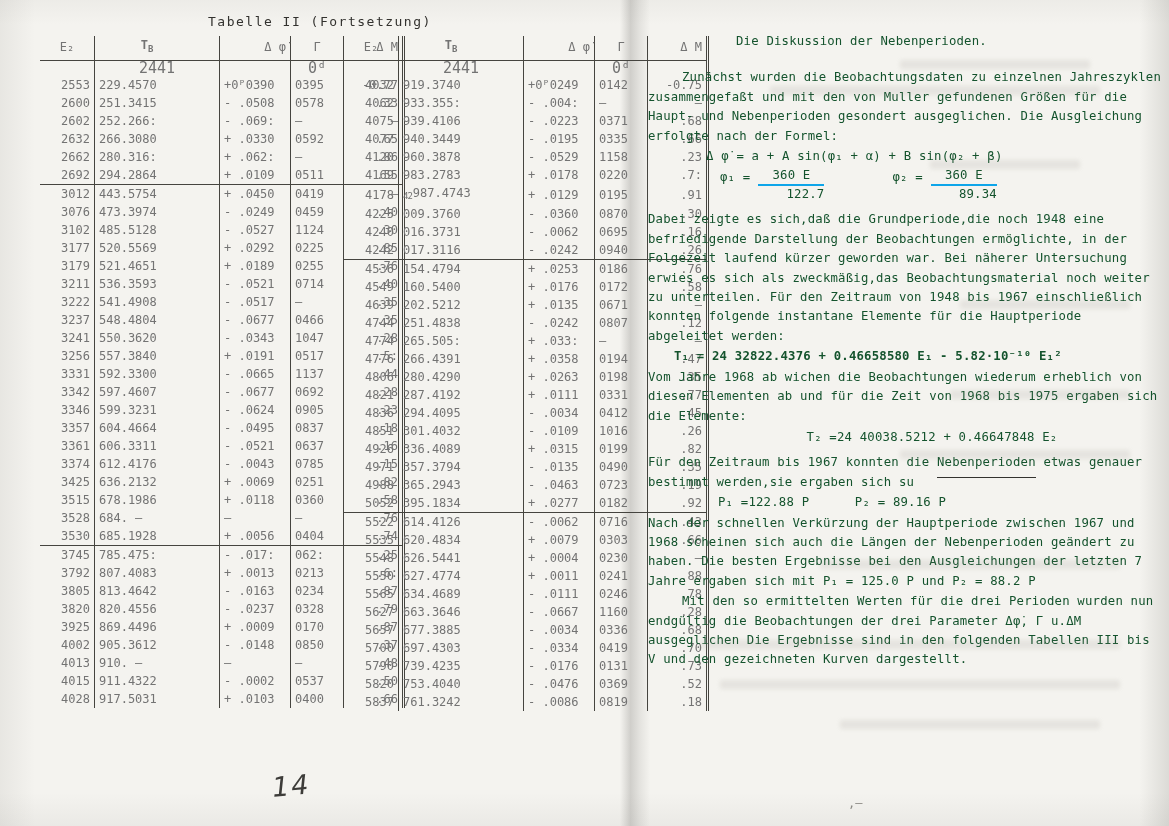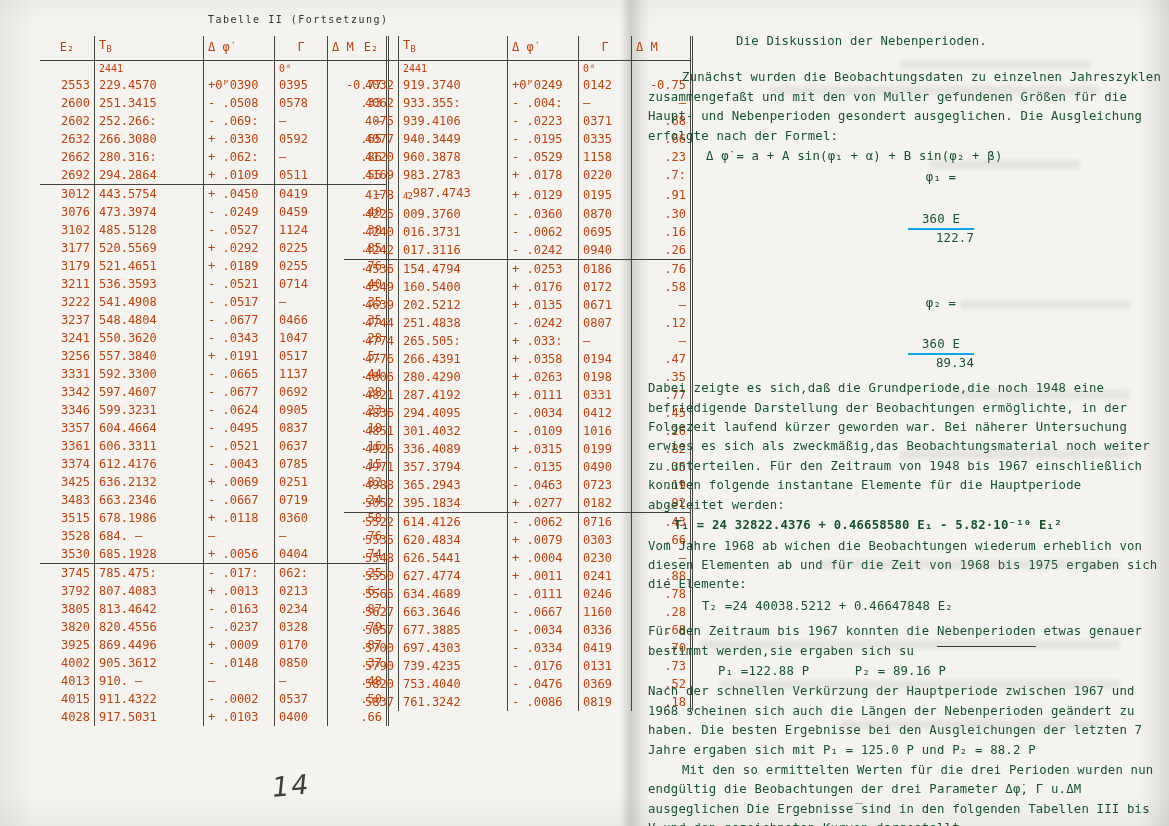--- a/index.html
+++ b/index.html
@@ -14,60 +14,60 @@
     background:
       linear-gradient(90deg, rgba(120,118,112,.10) 0, rgba(0,0,0,0) 3%),
       linear-gradient(270deg, rgba(110,108,102,.18) 0, rgba(0,0,0,0) 2.5%),
       linear-gradient(0deg, rgba(120,118,112,.08) 0, rgba(0,0,0,0) 4%),
       linear-gradient(180deg, rgba(120,118,112,.06) 0, rgba(0,0,0,0) 3%);
   }
   
   .gutter{position:absolute;left:620px;top:0;width:30px;height:826px;pointer-events:none;
     background:linear-gradient(90deg, rgba(0,0,0,0) 0%, rgba(80,78,74,.22) 35%, rgba(80,78,74,.10) 65%, rgba(0,0,0,0) 100%);}
 
-  .table-title{position:absolute;left:208px;top:14px;font-size:10px;letter-spacing:1.5px;color:#33322f;}
+  .table-title{position:absolute;left:208px;top:14px;font-size:13px;letter-spacing:1.5px;color:#33322f;}
 
   table.datatable{position:absolute;top:36px;border-collapse:collapse;border-right:3px double #45443f;
-    font-size:12px;color:#c2410c;}
+    font-size:12px;color:#737373;}
   #table-left{left:40px;}
   #table-right{left:344px;}
   .datatable th,.datatable td{padding:0 4px;height:18px;line-height:18px;white-space:pre;font-weight:normal;}
   .datatable th{border-bottom:1px solid #45443f;font-size:12px;padding-bottom:2px;}
   .c-e {width:46px;text-align:right;}
   .c-tb{width:96px;text-align:left;border-left:1px solid #45443f;padding-left:8px;}
   .c-dp{width:62px;text-align:left;border-left:1px solid #45443f;}
   .c-g {width:44px;text-align:left;border-left:1px solid #45443f;}
   .c-m {width:50px;text-align:right;border-left:1px solid #45443f;}
   th.c-e,th.c-g{text-align:center;}
-  th.c-tb{text-align:left;padding-right:8px;}
-  th.c-dp,th.c-m{text-align:left;}
-  tr.subhead td{height:15px;line-height:15px;font-size:10px;}
+  th.c-tb{text-align:center;padding-right:24px;font-weight:bold;}
+  th.c-dp,th.c-m{text-align:right;}
+  tr.subhead td{height:15px;line-height:15px;font-size:15px;text-align:center;}
   tr.sep td{border-top:1px solid #45443f;}
   .pre{font-size:9px;vertical-align:-2px;letter-spacing:-1px;margin-right:1px;}
   sub{font-size:9px;}
 
   .page-number{position:absolute;left:272px;top:770px;font-size:27px;color:#3d3c39;
     font-family:"DejaVu Sans",sans-serif;font-style:italic;transform:rotate(-5deg);letter-spacing:2px;}
   .stray-mark{position:absolute;left:848px;top:796px;color:#8b8a85;font-size:12px;}
 
   
   .rp{position:absolute;left:648px;top:32px;width:514px;font-size:12.3px;line-height:19.4px;
     letter-spacing:.2px;color:#14532d;}
   .rp-heading{margin:0 0 17px 88px;}
   .para{margin:0 0 1px 0;text-align:left;}
   .indent{text-indent:34px;}
   .formula{white-space:pre;}
   .f1{margin:1px 0 2px 58px;}
-  .f2line{margin:2px 0 8px 72px;display:flex;align-items:center;gap:24px;flex-direction:column;}
+  .f2line{margin:2px 0 8px 72px;display:flex;gap:8px;}
   .frac{display:inline-block;text-align:center;vertical-align:middle;line-height:15px;font-size:12.3px;}
   .frac .top{display:block;border-bottom:2px solid #0ea5e9;padding:0 3px 1px 3px;}
   .frac .bot{display:block;padding-top:1px;margin-left:28px;}
   .f2gap{display:inline-block;width:52px;}
   .f3{margin:1px 0 1px 26px;font-weight:bold;}
-  .f4{margin:2px 0 6px 54px;}
+  .f4{margin:2px 0 6px 54px;text-align:center;}
   .f5{margin:1px 0 1px 70px;}
   .underlined{border-bottom:1px solid #34332f;padding-bottom:8px;}
 
   
   .ghost{position:absolute;background:rgba(140,138,130,.14);filter:blur(2px);border-radius:3px;pointer-events:none;}
 </style>
 </head>
 <body>
 
 <div class="paper-shade"></div>
@@ -246,27 +246,20 @@
         <td class="c-dp">- .0043</td>
         <td class="c-g">0785</td>
         <td class="c-m">.15</td>
       </tr>
       <tr>
         <td class="c-e">3425</td>
         <td class="c-tb">636.2132</td>
         <td class="c-dp">+ .0069</td>
         <td class="c-g">0251</td>
         <td class="c-m">.82</td>
-      </tr>
-      <tr>
-        <td class="c-e">3483</td>
-        <td class="c-tb">663.2346</td>
-        <td class="c-dp">- .0667</td>
-        <td class="c-g">0719</td>
-        <td class="c-m">.24</td>
       </tr>
       <tr>
         <td class="c-e">3515</td>
         <td class="c-tb">678.1986</td>
         <td class="c-dp">+ .0118</td>
         <td class="c-g">0360</td>
         <td class="c-m">.58</td>
       </tr>
       <tr>
         <td class="c-e">3528</td>

